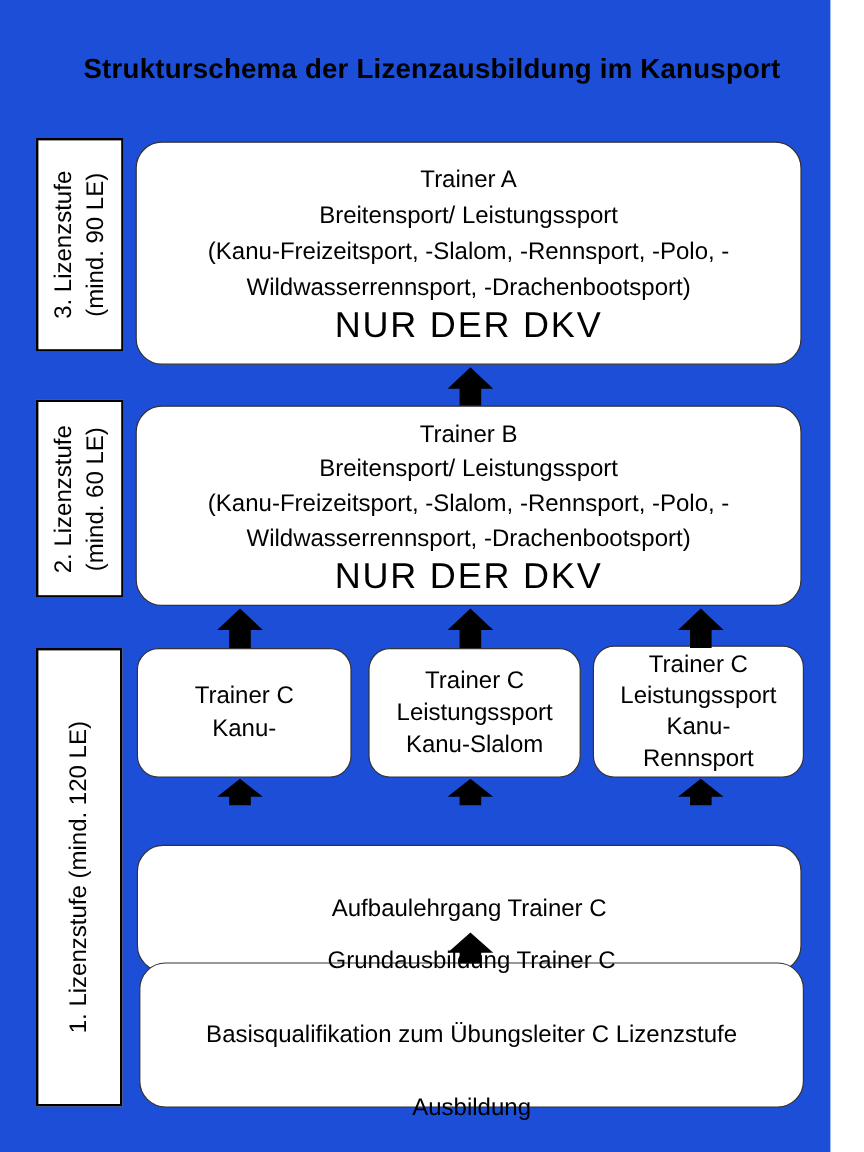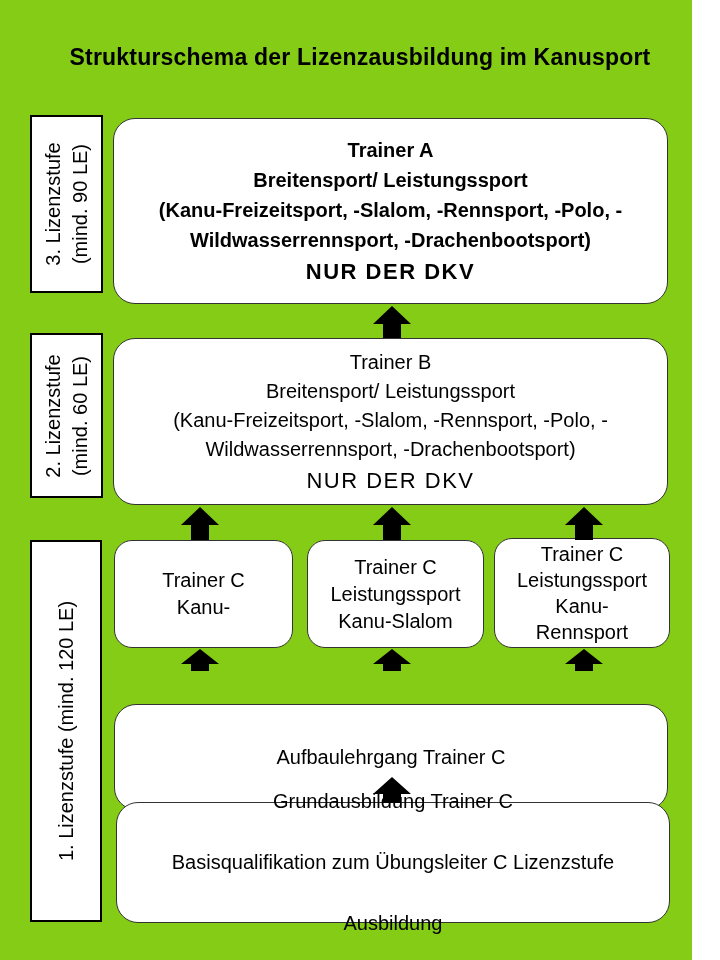--- a/index.html
+++ b/index.html
@@ -4,21 +4,21 @@
 <style>
   html, body {
     margin: 0;
     padding: 0;
     background: #ffffff;
   }
   #canvas {
     position: relative;
     width: 692px;
     height: 960px;
-    background: #84cc16;
+    background: #1d4ed8;
     font-family: "Liberation Sans", sans-serif;
     color: #000000;
     overflow: hidden;
   }
   .title {
     position: absolute;
     left: 0;
     top: 44px;
     width: 720px;
     text-align: center;
@@ -55,33 +55,33 @@
     background: #ffffff;
     box-sizing: border-box;
     display: flex;
     flex-direction: column;
     justify-content: center;
     align-items: center;
     text-align: center;
     font-size: 20px;
     line-height: 30px;
   }
-  #box-trainer-a { left: 113px; top: 118px; width: 555px; height: 186px; font-weight: bold; }
+  #box-trainer-a { left: 113px; top: 118px; width: 555px; height: 186px; }
   #box-trainer-b { left: 113px; top: 338px; width: 555px; height: 167px; line-height: 29px; }
   .c-box {
     border-radius: 18px;
     line-height: 27px;
   }
   #box-c1 { left: 114px; top: 540px; width: 179px; height: 108px; }
   #box-c2 { left: 307px; top: 540px; width: 177px; height: 108px; }
   #box-c3 { left: 494px; top: 538px; width: 176px; height: 110px; line-height: 26px; }
   #box-aufbau { left: 114px; top: 704px; width: 554px; height: 106px; }
   #box-grund  { left: 116px; top: 802px; width: 554px; height: 121px; line-height: 29px; gap: 32px; }
   .emphasis {
-    font-size: 22px;
+    font-size: 30px;
     letter-spacing: 1.5px;
     margin-top: 2px;
   }
   .arrow-layer {
     position: absolute;
     left: 0;
     top: 0;
     pointer-events: none;
   }
 </style>

